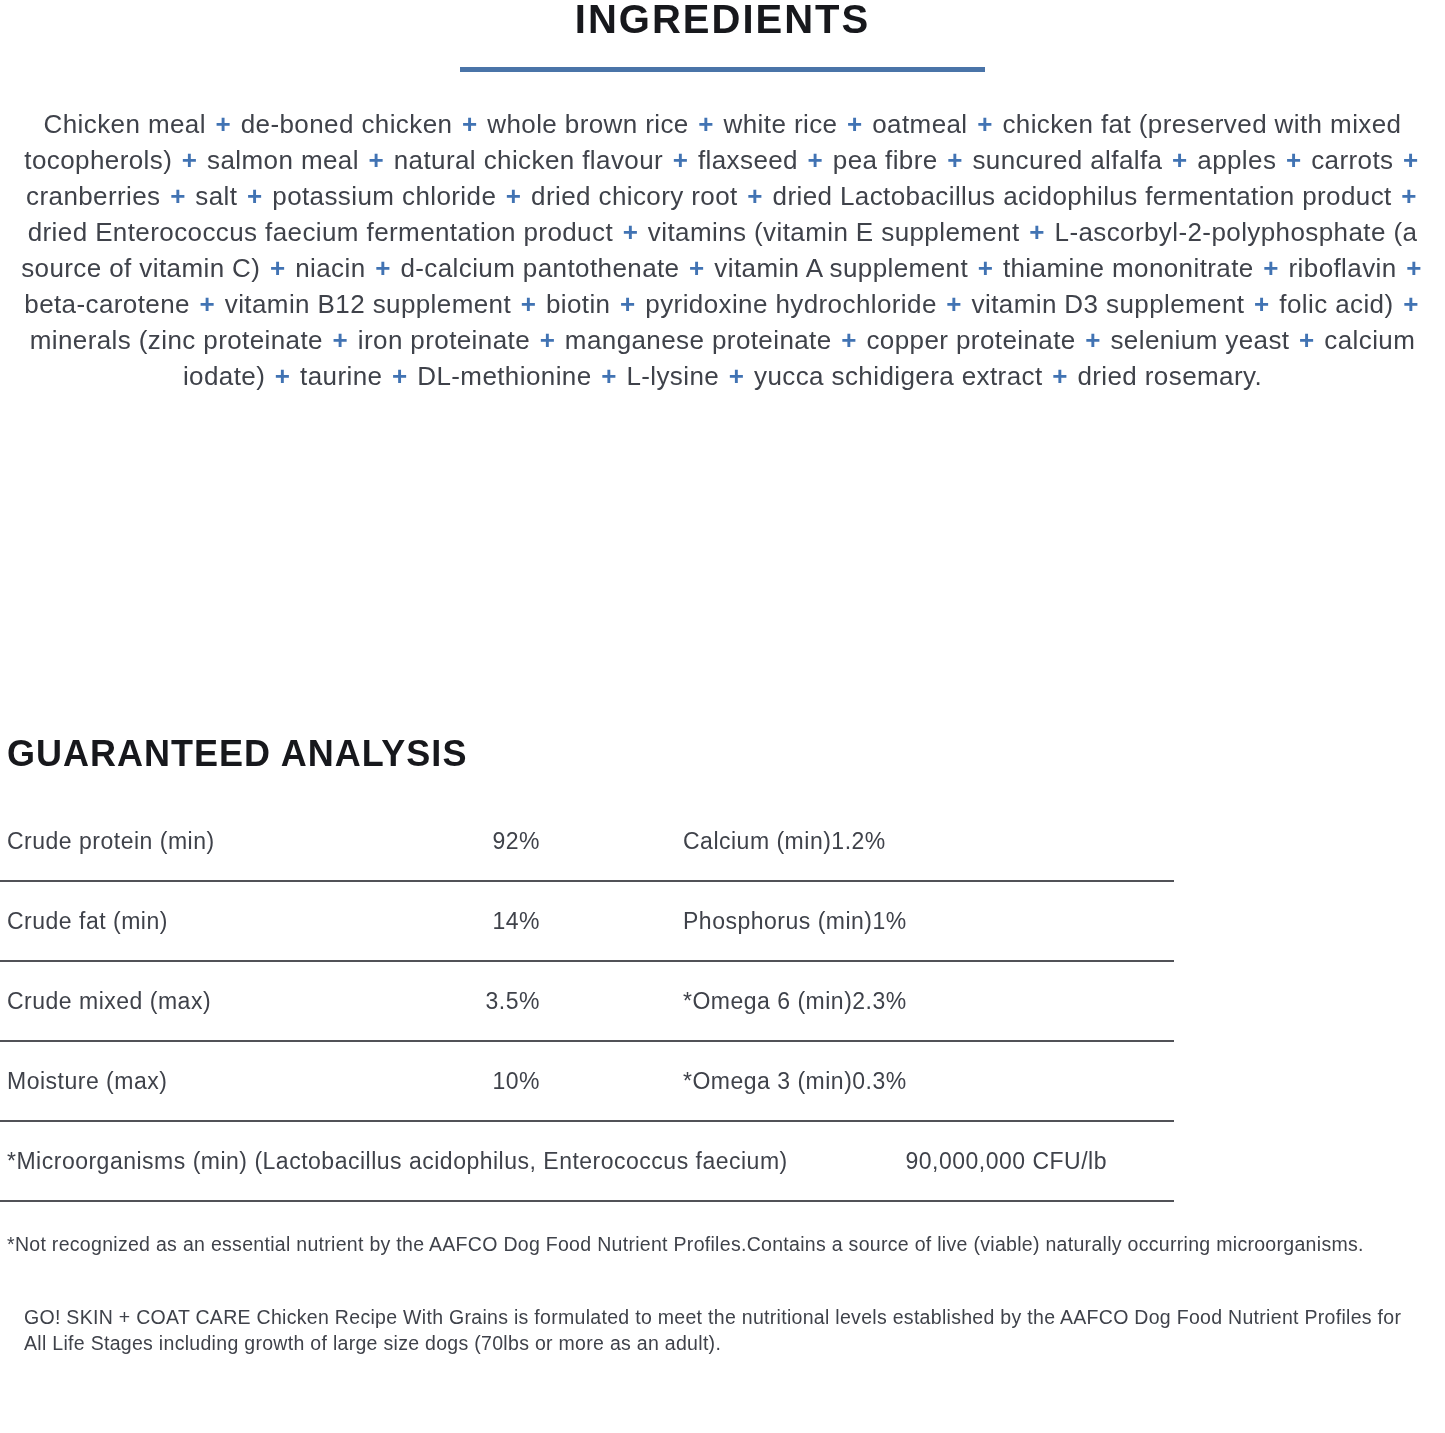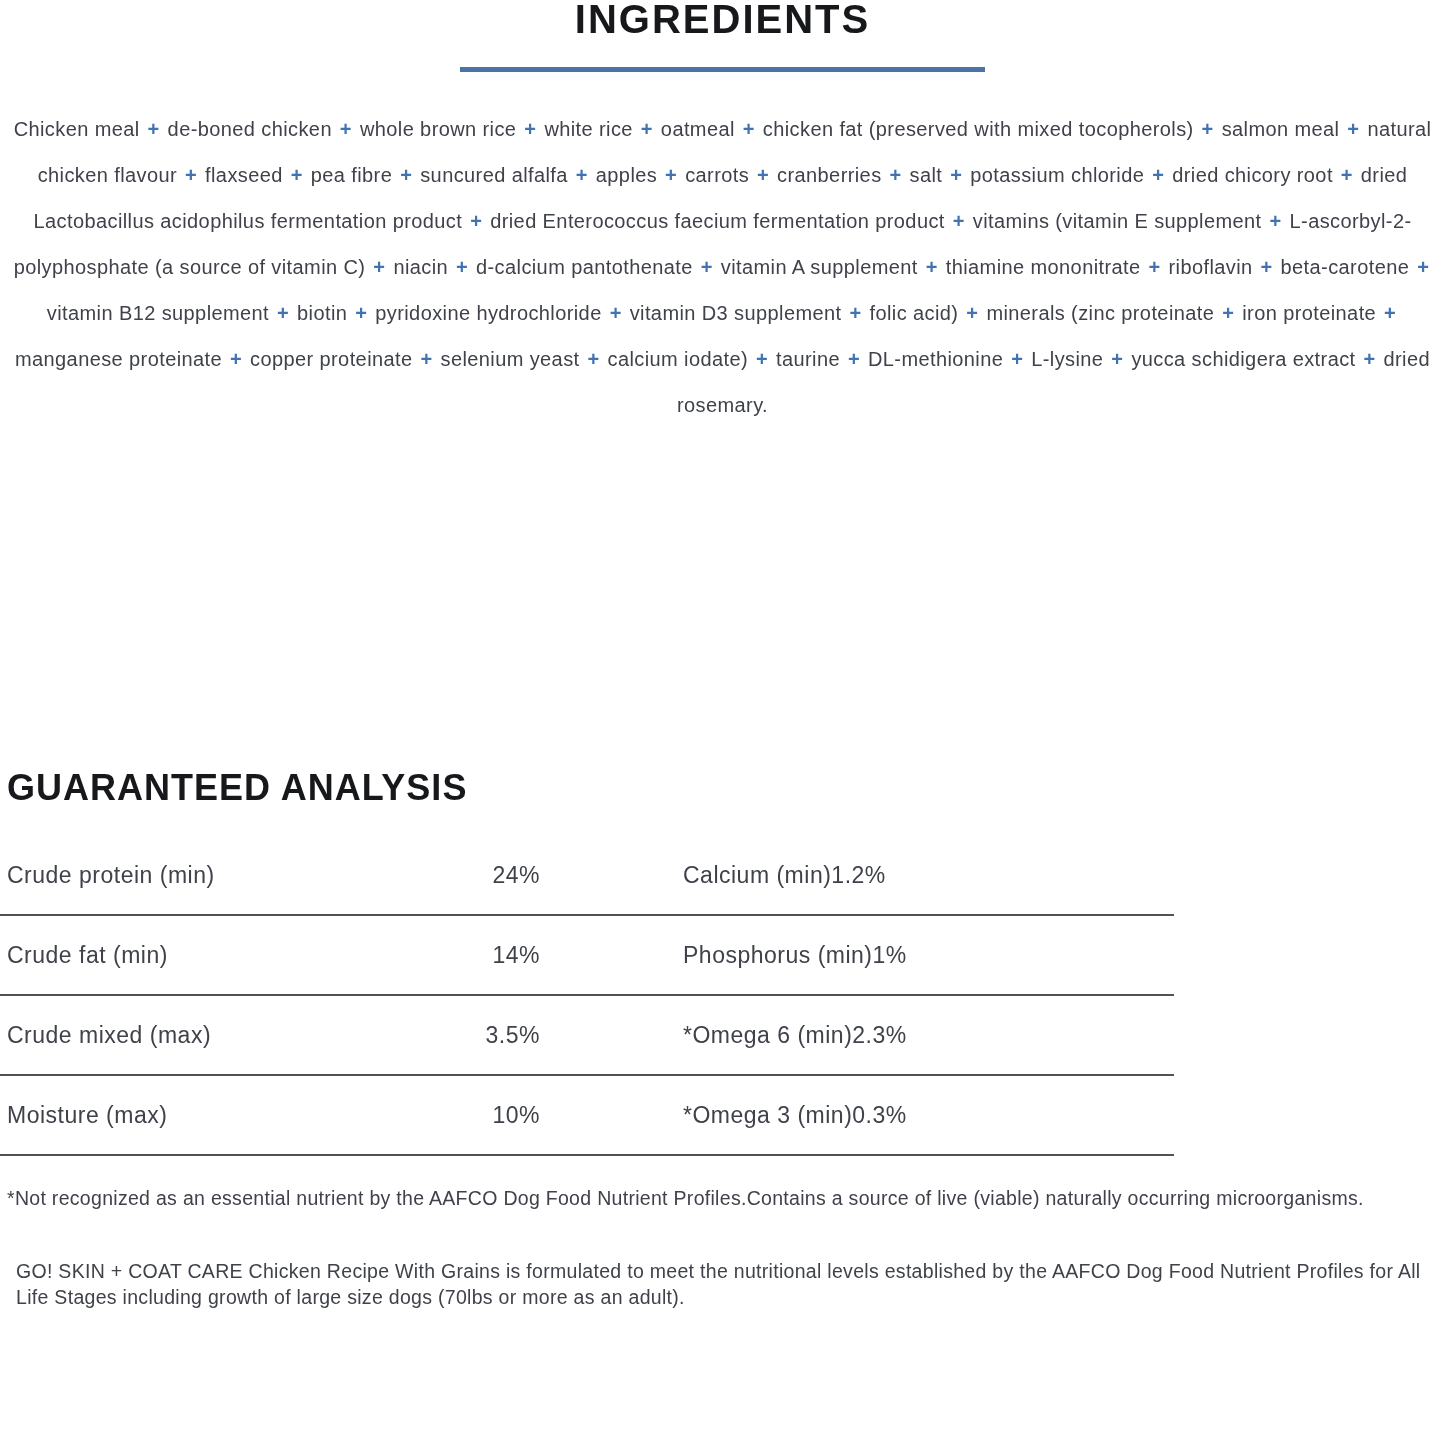--- a/index.html
+++ b/index.html
@@ -23,22 +23,22 @@
   }
   .ing-underline {
     width: 525px;
     height: 5px;
     margin: 26px auto 0 auto;
   }
   .ing-paragraph {
     margin: 34px auto 0 auto;
     width: 1432px;
     text-align: center;
-    font-size: 20px;
-    line-height: 46px;
+    font-size: 26px;
+    line-height: 36px;
     letter-spacing: 0.4px;
     color: #3f424a;
   }
   .ing-plus {
     font-weight: 600;
     padding: 0 2px;
   }
 
   
   .ga-title {
@@ -95,21 +95,21 @@
   .footnote-1 {
     margin-top: 30px;
     padding: 0 7px;
     font-size: 19.5px;
     line-height: 25px;
     letter-spacing: 0.3px;
     color: #3f424a;
   }
   .footnote-2 {
     margin-top: 47px;
-    padding: 0 16px;
+    padding: 0 24px;
     width: 1440px;
     font-size: 19.5px;
     line-height: 26px;
     letter-spacing: 0.3px;
     color: #3f424a;
   }
 </style>
 </head>
 <body>
 
@@ -122,21 +122,21 @@
 </section>
 
 <section>
   <h2 class="ga-title">GUARANTEED ANALYSIS</h2>
 
   <div class="ga-table" id="ga-table">
       <div class="ga-row">
         <div class="ga-row-inner">
           <div class="ga-half-left">
             <span>Crude protein (min)</span>
-            <span>24%</span>
+            <span>92%</span>
           </div>
           <div class="ga-half-right">
             <span>Calcium (min)</span>
             <span>1.2%</span>
           </div>
         </div>
       </div>
       <div class="ga-row">
         <div class="ga-row-inner">
           <div class="ga-half-left">
@@ -166,18 +166,24 @@
           <div class="ga-half-left">
             <span>Moisture (max)</span>
             <span>10%</span>
           </div>
           <div class="ga-half-right">
             <span>*Omega 3 (min)</span>
             <span>0.3%</span>
           </div>
         </div>
       </div>
+      <div class="ga-row">
+        <div class="ga-full-inner">
+          <span>*Microorganisms (min) (Lactobacillus acidophilus, Enterococcus faecium)</span>
+          <span>90,000,000 CFU/lb</span>
+        </div>
+      </div>
     </div>
 </section>
 
 <p class="footnote-1">*Not recognized as an essential nutrient by the AAFCO Dog Food Nutrient Profiles.Contains a source of live (viable) naturally occurring microorganisms.</p>
 
 <p class="footnote-2">GO! SKIN + COAT CARE Chicken Recipe With Grains is formulated to meet the nutritional levels established by the AAFCO Dog Food Nutrient Profiles for All Life Stages including growth of large size dogs (70lbs or more as an adult).</p>
 
 </body></html>

